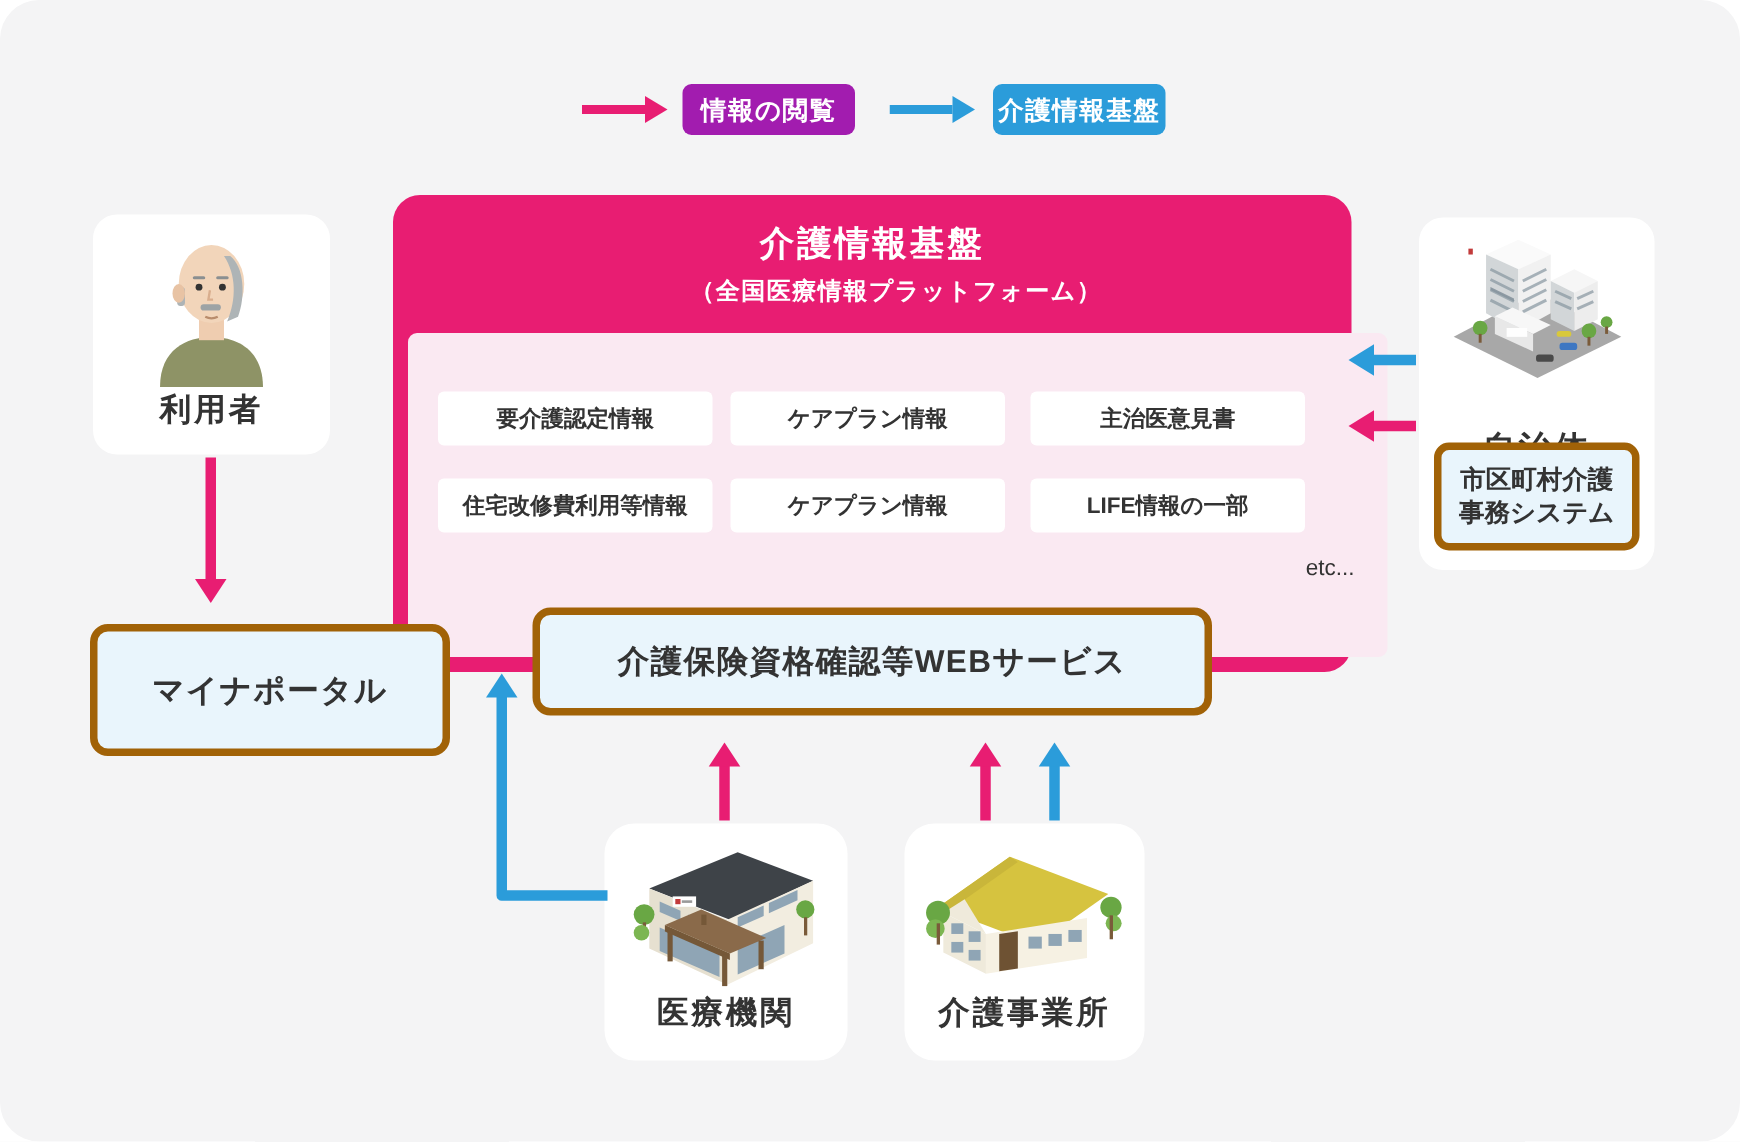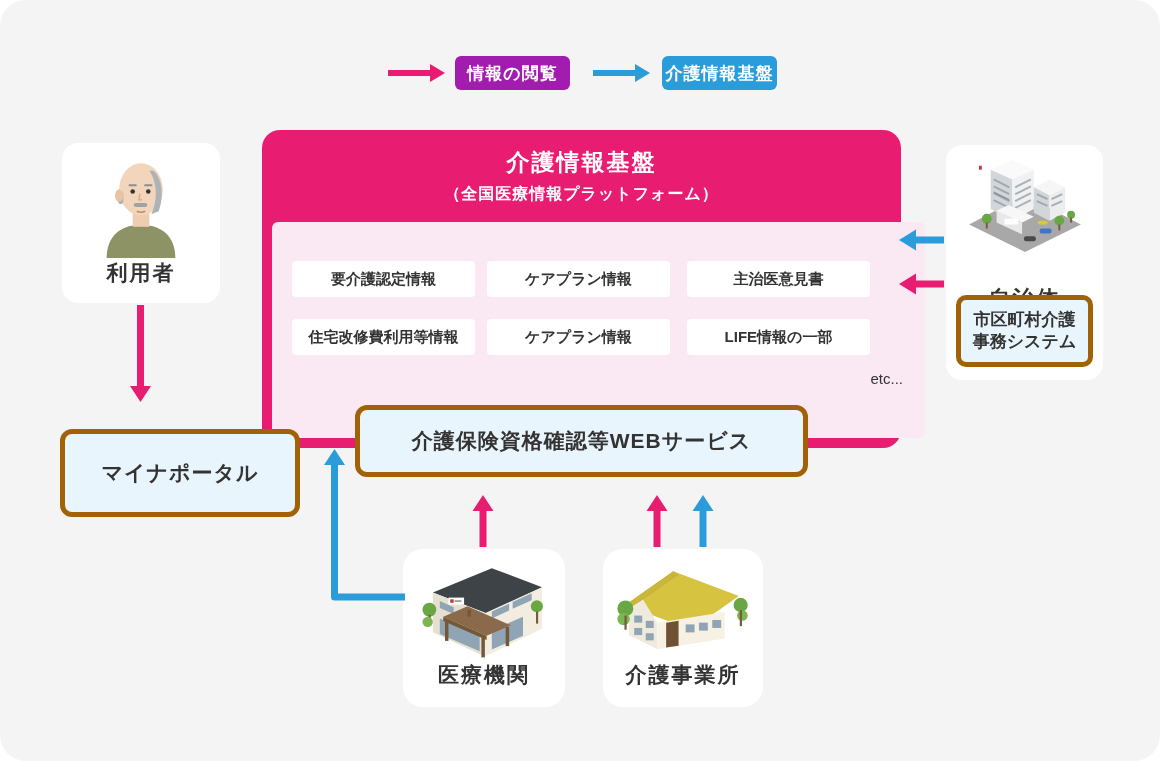--- a/index.html
+++ b/index.html
@@ -10,37 +10,37 @@
   .badge{position:absolute;top:56px;height:34px;border-radius:6px;color:#fff;font-weight:bold;
          font-size:17px;display:flex;align-items:center;justify-content:center;letter-spacing:1px;}
   .badge-view{left:455px;width:115px;background:#a21caf;}
   .badge-register{left:662px;width:115px;background:#2B9CDA;}
 
   
   .platform{left:262px;top:130px;width:639px;height:318px;background:#E81D72;border-radius:18px;}
   .platform-title{position:absolute;left:0;top:17px;width:100%;text-align:center;color:#fff;
                   font-size:23px;font-weight:bold;letter-spacing:2px;}
   .platform-subtitle{position:absolute;left:0;top:54px;width:100%;text-align:center;color:#fff;
-                  font-size:16px;font-weight:bold;letter-spacing:1px;}
+                  font-size:16px;font-weight:bold;letter-spacing:1px;padding-left:16px;}
   .panel{position:absolute;left:10px;top:92px;width:619px;height:216px;background:#FAE9F2;border-radius:6px;padding-left:34px;}
   .chip{position:absolute;width:183px;height:36px;background:#fff;border-radius:4px;display:flex;
         align-items:center;justify-content:center;font-size:15px;font-weight:bold;color:#333;}
   .chip.r1{top:39px;} .chip.r2{top:97px;}
   .chip.c1{left:20px;} .chip.c2{left:215px;} .chip.c3{left:415px;}
   .etc{position:absolute;right:22px;top:148px;font-size:15px;font-weight:normal;color:#333;}
 
   
   .card{position:absolute;background:#fff;border-radius:16px;}
   .card-label{position:absolute;left:0;width:100%;text-align:center;font-weight:bold;color:#333;}
 
   
   .blue-box{position:absolute;box-sizing:border-box;background:#E9F5FC;border:5px solid #a16207;
             border-radius:12px;display:flex;align-items:center;justify-content:center;
             font-weight:bold;color:#333;}
-  .portal{left:60px;top:429px;width:240px;height:88px;font-size:21px;letter-spacing:1px;}
+  .portal{left:60px;top:416px;width:240px;height:88px;font-size:21px;letter-spacing:1px;}
   .web{left:355px;top:405px;width:453px;height:72px;font-size:21px;letter-spacing:1px;}
   .muni-system{left:956px;top:295px;width:137px;height:72px;border-radius:10px;border-width:5px;
                font-size:17px;line-height:1.32;flex-direction:column;text-align:center;}
 
   .overlay{position:absolute;left:0;top:0;pointer-events:none;}
   .icon-slot{position:absolute;display:flex;align-items:center;justify-content:center;}
 </style>
 </head>
 <body>
 

